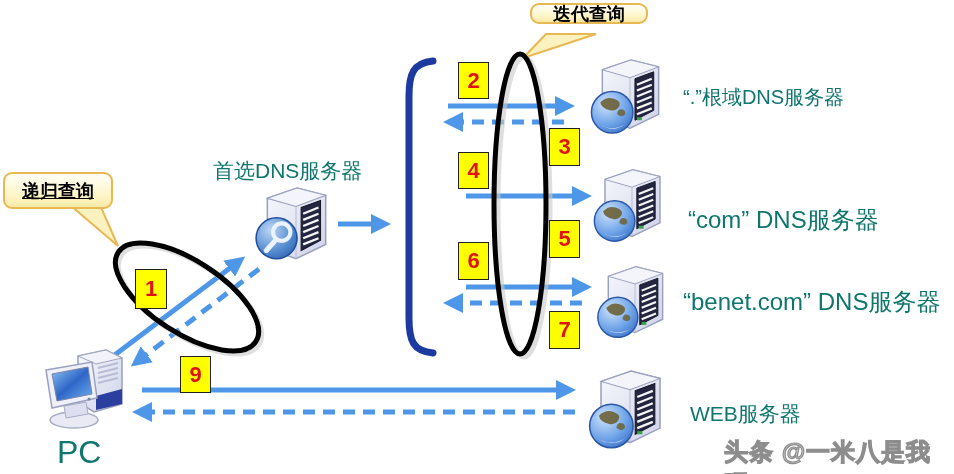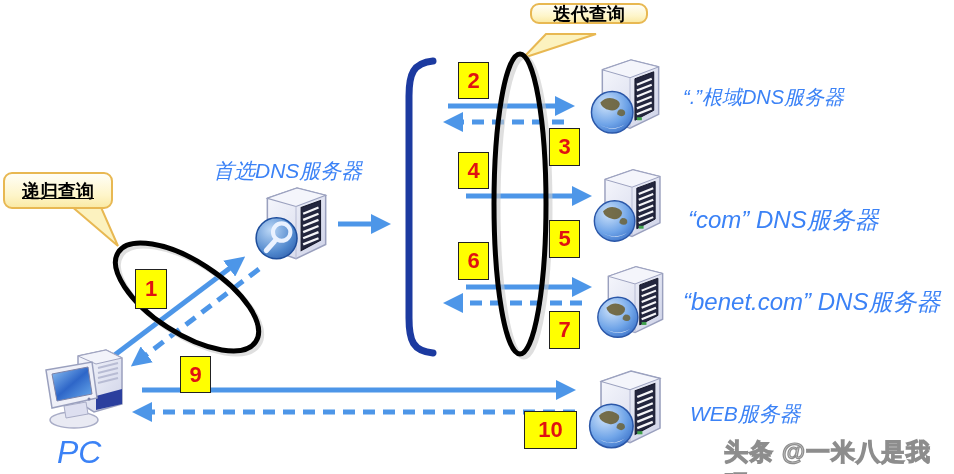--- a/index.html
+++ b/index.html
@@ -3,21 +3,21 @@
 <meta charset="utf-8">
 <style>
   html,body { margin:0; padding:0; background:#fff; }
   .canvas {
     position:relative; width:954px; height:474px; background:#ffffff;
     overflow:hidden;
     font-family:"Liberation Sans","DejaVu Sans",sans-serif;
   }
   .layer { position:absolute; left:0; top:0; z-index:1; }
   .icon  { position:absolute; z-index:2; }
-  .label { position:absolute; z-index:3; color:#3b82f6; white-space:nowrap;font-style:italic; }
+  .label { position:absolute; z-index:3; color:#0f766e; white-space:nowrap; }
   .num {
     position:absolute; z-index:4;
     background:#FFFF00; border:1.5px solid #222;
     color:#E01212; font-weight:bold; font-size:22px;
     display:flex; align-items:center; justify-content:center;
     box-sizing:border-box;
   }
   .callout {
     position:absolute; z-index:5;
     background:linear-gradient(180deg,#FFFEF6 0%,#FEF5C9 65%,#FAEAA6 100%);
@@ -160,20 +160,19 @@
   <div class="label" style="left:690px;top:400px;font-size:21px;">WEB服务器</div>
 
   <div class="num" style="left:135px;top:269px;width:32px;height:40px;">1</div>
   <div class="num" style="left:458px;top:62px;width:31px;height:37px;">2</div>
   <div class="num" style="left:549px;top:128px;width:31px;height:38px;">3</div>
   <div class="num" style="left:458px;top:152px;width:31px;height:37px;">4</div>
   <div class="num" style="left:549px;top:220px;width:31px;height:38px;">5</div>
   <div class="num" style="left:458px;top:242px;width:31px;height:38px;">6</div>
   <div class="num" style="left:549px;top:311px;width:31px;height:38px;">7</div>
   <div class="num" style="left:180px;top:356px;width:31px;height:37px;">9</div>
-  <div class="num" style="left:524px;top:411px;width:53px;height:38px;">10</div>
 
   <div class="callout" style="left:3px;top:172px;width:110px;height:37px;text-decoration:underline;">递归查询</div>
   <div class="callout" style="left:530px;top:3px;width:118px;height:21px;">迭代查询</div>
 
   <div class="wm" style="left:710px;top:436px;">头条 @一米八是我呀</div>
 
 </div>
 
 </body></html>

